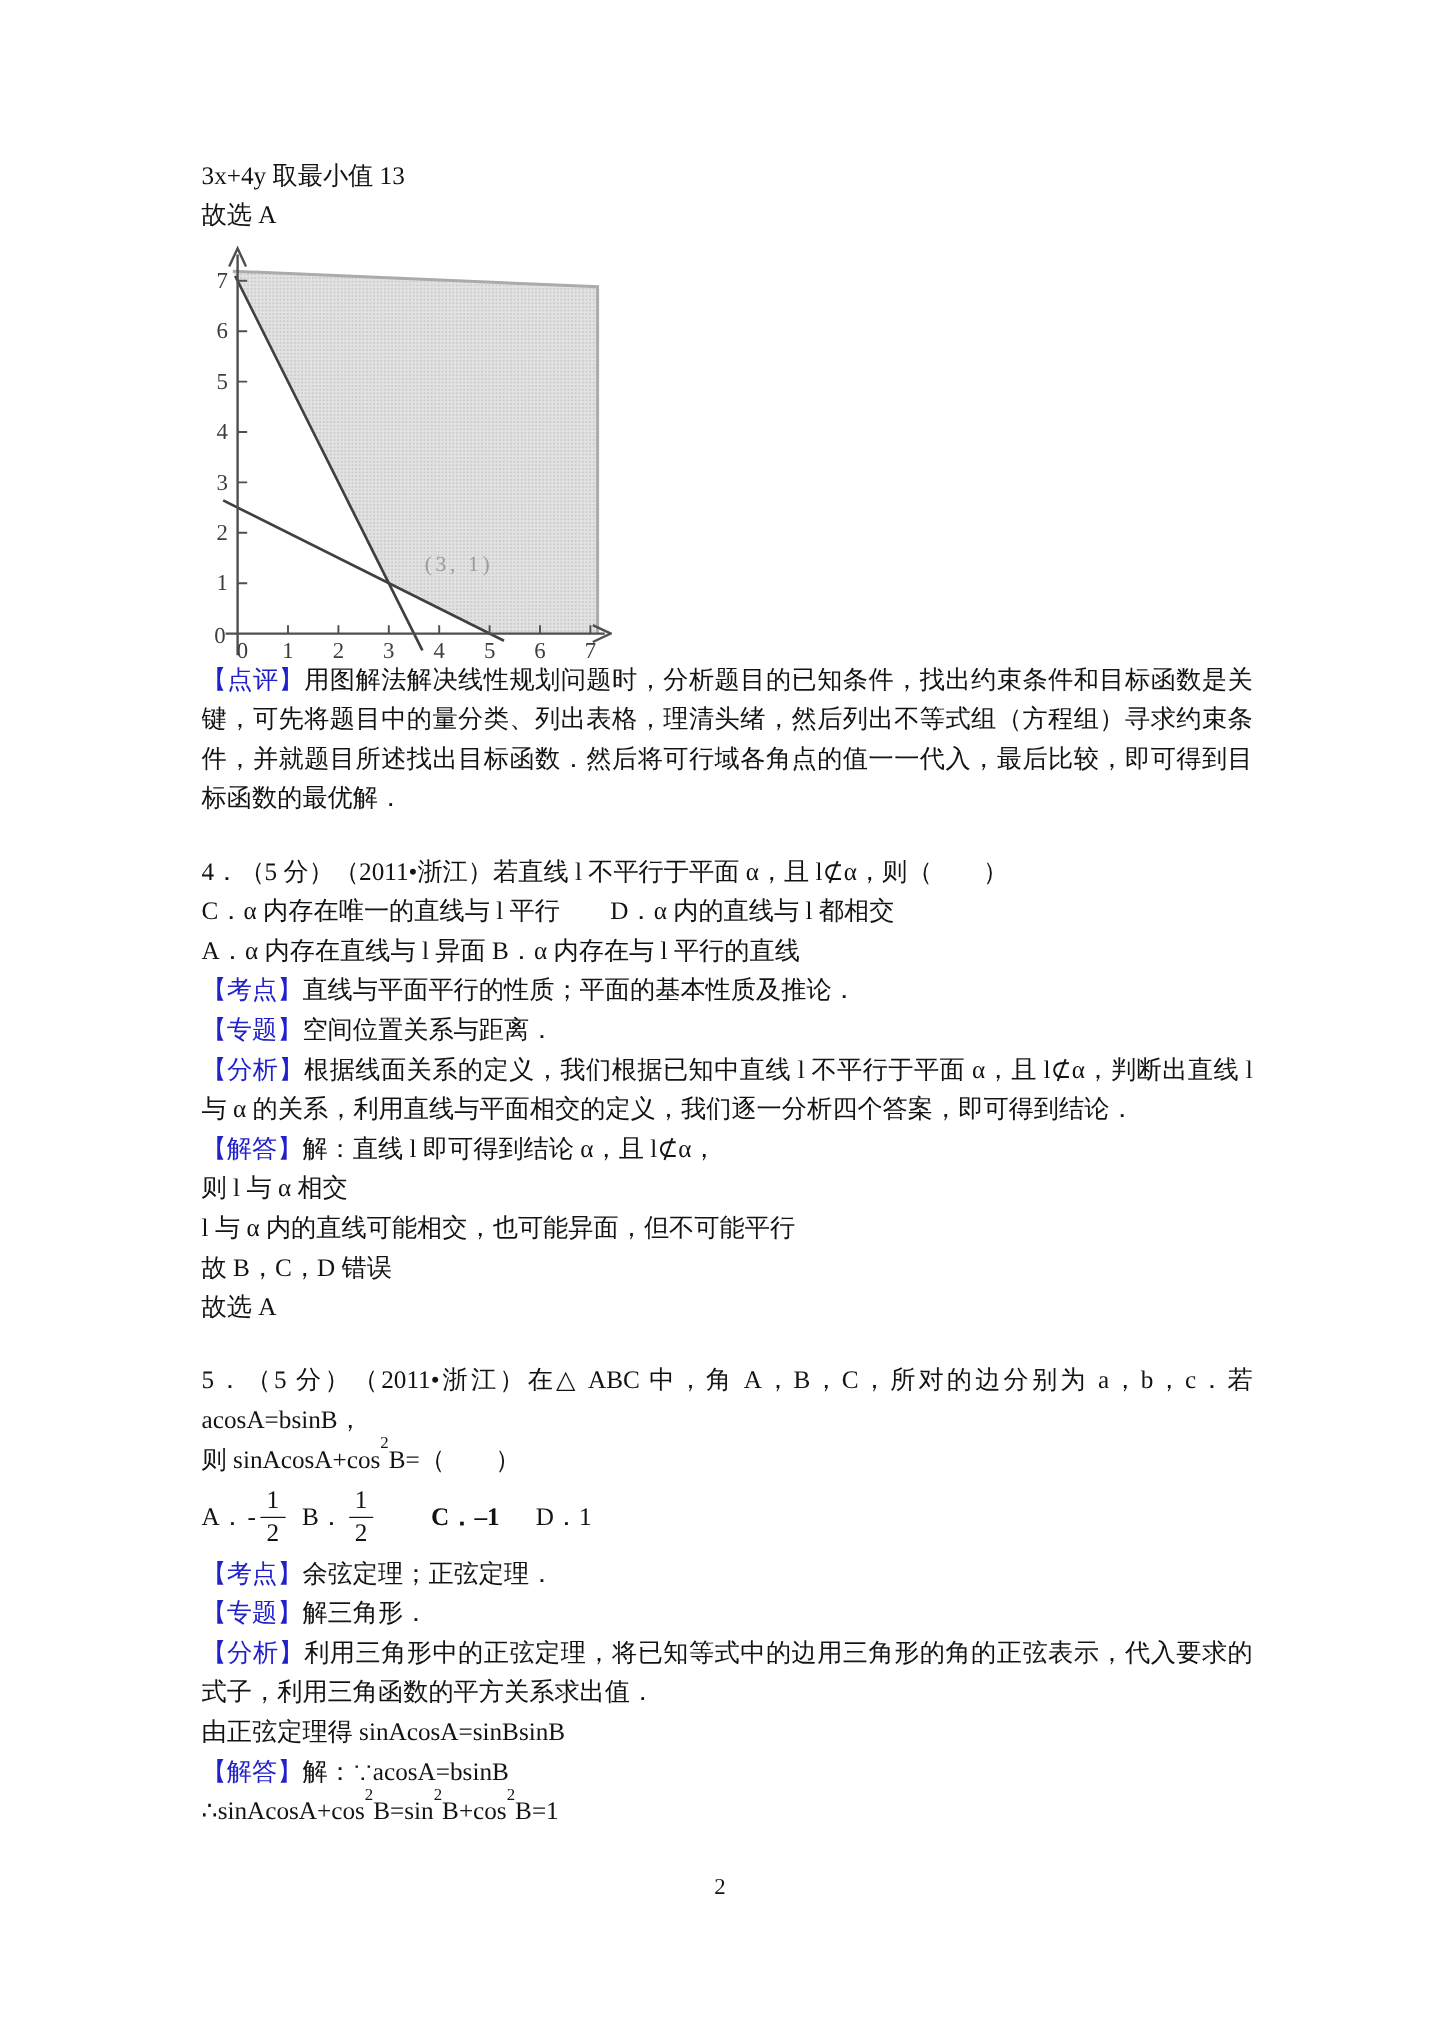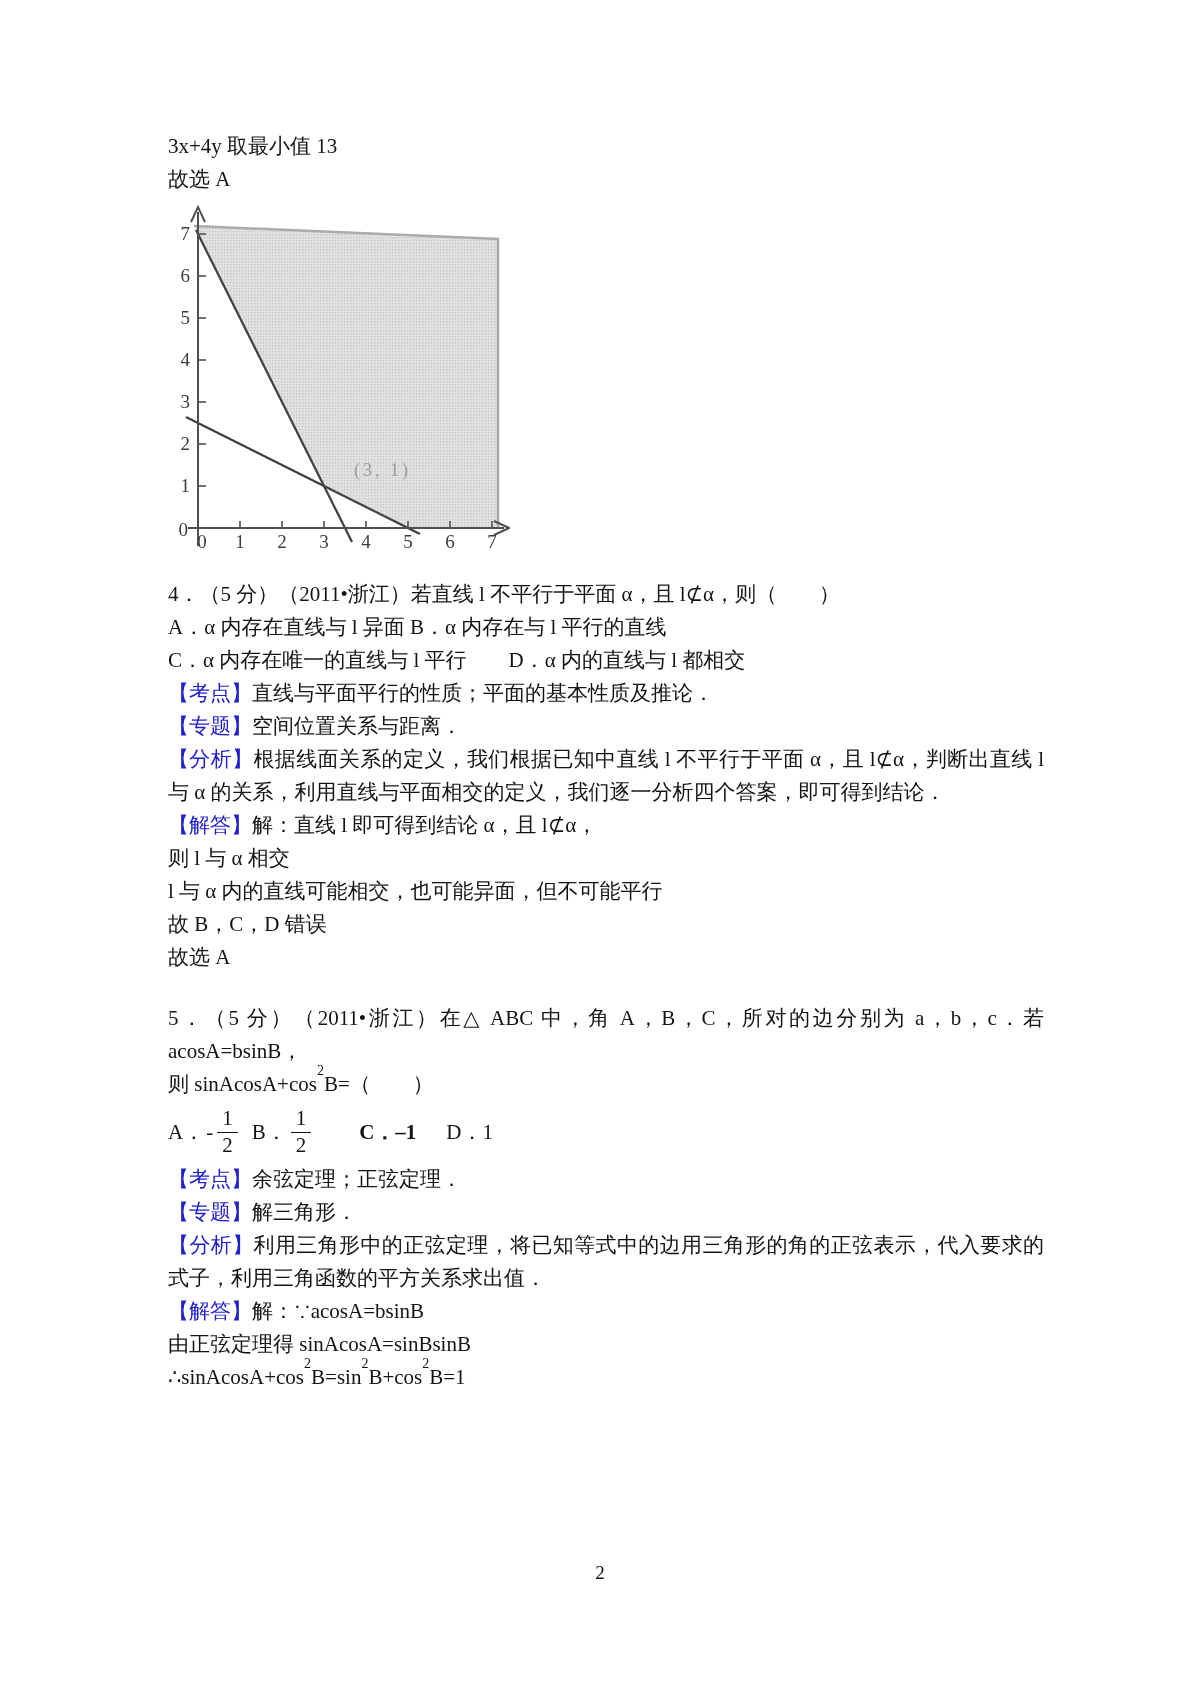--- a/index.html
+++ b/index.html
@@ -130,26 +130,27 @@
         <text x="208" y="350">4</text>
         <text x="250" y="350">5</text>
         <text x="292" y="350">6</text>
         <text x="334" y="350">7</text>
       </g>
 
       <text x="196" y="278" font-size="18" fill="#9c9c9c" letter-spacing="3">(3, 1)</text>
     </svg>
   </div>
 
+  <p><span class="lbl">【点评】</span><span>用图解法解决线性规划问题时，分析题目的已知条件，找出约束条件和目标函数是关键，可先将题目中的量分类、列出表格，理清头绪，然后列出不等式组（方程组）寻求约束条件，并就题目所述找出目标函数．然后将可行域各角点的值一一代入，最后比较，即可得到目标函数的最优解．</span></p>
 
   <div class="gap"></div>
 
   <p>4．（5 分）（2011•浙江）若直线 l 不平行于平面 α，且 l⊄α，则（　　）</p>
+  <p>C．α 内存在唯一的直线与 l 平行　　D．α 内的直线与 l 都相交</p>
   <p>A．α 内存在直线与 l 异面  B．α 内存在与 l 平行的直线</p>
-  <p>C．α 内存在唯一的直线与 l 平行　　D．α 内的直线与 l 都相交</p>
   <p><span class="lbl">【考点】</span><span>直线与平面平行的性质；平面的基本性质及推论．</span></p>
   <p><span class="lbl">【专题】</span><span>空间位置关系与距离．</span></p>
   <p><span class="lbl">【分析】</span><span>根据线面关系的定义，我们根据已知中直线 l 不平行于平面 α，且 l⊄α，判断出直线 l 与 α 的关系，利用直线与平面相交的定义，我们逐一分析四个答案，即可得到结论．</span></p>
   <p><span class="lbl">【解答】</span><span>解：直线 l 即可得到结论 α，且 l⊄α，</span></p>
   <p>则 l 与 α 相交</p>
   <p>l 与 α 内的直线可能相交，也可能异面，但不可能平行</p>
   <p>故 B，C，D 错误</p>
   <p>故选 A</p>
 
   <div class="gap"></div>
@@ -169,19 +170,19 @@
         <span class="num">1</span>
         <span class="den">2</span>
       </span>
     <span class="sp-c">C．–1</span>
     <span class="sp-d">D．1</span>
   </div>
 
   <p><span class="lbl">【考点】</span><span>余弦定理；正弦定理．</span></p>
   <p><span class="lbl">【专题】</span><span>解三角形．</span></p>
   <p><span class="lbl">【分析】</span><span>利用三角形中的正弦定理，将已知等式中的边用三角形的角的正弦表示，代入要求的式子，利用三角函数的平方关系求出值．</span></p>
+  <p>由正弦定理得 sinAcosA=sinBsinB</p>
   <p><span class="lbl">【解答】</span><span>解：∵acosA=bsinB</span></p>
-  <p>由正弦定理得 sinAcosA=sinBsinB</p>
   <p><span>∴sinAcosA+cos</span><sup class="s2">2</sup><span>B=sin</span><sup class="s2">2</sup><span>B+cos</span><sup class="s2">2</sup><span>B=1</span></p>
 
 </div>
 
 <div class="page-num">2</div>
 
 </body></html>

